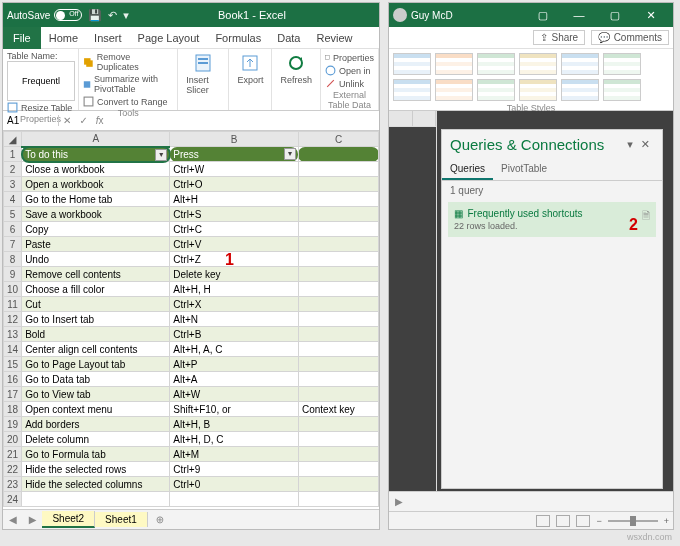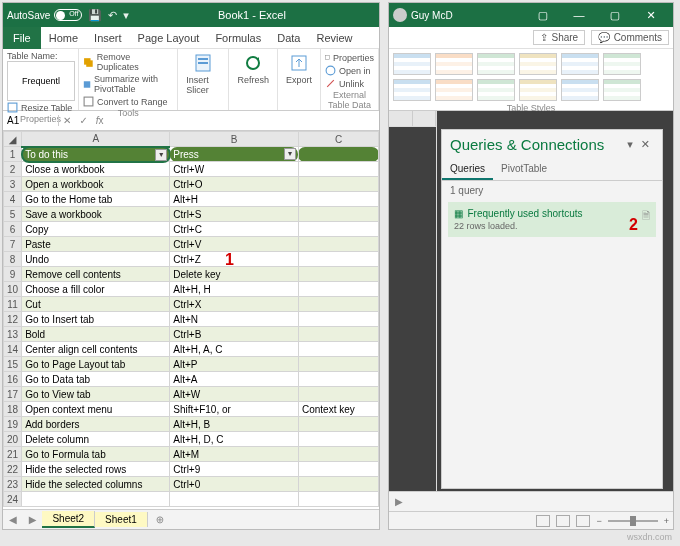--- a/index.html
+++ b/index.html
@@ -156,33 +156,33 @@
             <rect x="3" y="2" width="14" height="16" stroke="#5b9bd5" fill="#eaf3fb"></rect>
             <rect x="5" y="5" width="10" height="2" fill="#5b9bd5"></rect>
             <rect x="5" y="9" width="10" height="2" fill="#5b9bd5"></rect>
           </svg>
           <span>Insert Slicer</span>
         </div>
     </div>
     <div class="ribbon-group">
       <div class="big-btn">
           <svg viewBox="0 0 20 20">
-            <circle cx="10" cy="10" r="6" stroke="#107c41" fill="none" stroke-width="2"></circle>
-            <path d="M14 6 L16 4 L16 8 Z" fill="#107c41"></path>
-          </svg>
-          <span>Refresh</span>
+            <rect x="3" y="3" width="14" height="14" stroke="#5b9bd5" fill="none"></rect>
+            <path d="M10 6 L10 14 M10 6 L7 9 M10 6 L13 9" stroke="#5b9bd5" fill="none"></path>
+          </svg>
+          <span>Export</span>
         </div>
     </div>
     <div class="ribbon-group">
       <div class="big-btn">
           <svg viewBox="0 0 20 20">
-            <rect x="3" y="3" width="14" height="14" stroke="#5b9bd5" fill="none"></rect>
-            <path d="M10 6 L10 14 M10 6 L7 9 M10 6 L13 9" stroke="#5b9bd5" fill="none"></path>
-          </svg>
-          <span>Export</span>
+            <circle cx="10" cy="10" r="6" stroke="#107c41" fill="none" stroke-width="2"></circle>
+            <path d="M14 6 L16 4 L16 8 Z" fill="#107c41"></path>
+          </svg>
+          <span>Refresh</span>
         </div>
     </div>
     <div class="ribbon-group" style="width:58px">
       <div class="ribbon-item">
           <svg viewBox="0 0 10 10">
             <rect x="1" y="1" width="8" height="8" stroke="#888" fill="none"></rect>
           </svg>
           <span>Properties</span>
         </div>
       <div class="ribbon-item">

